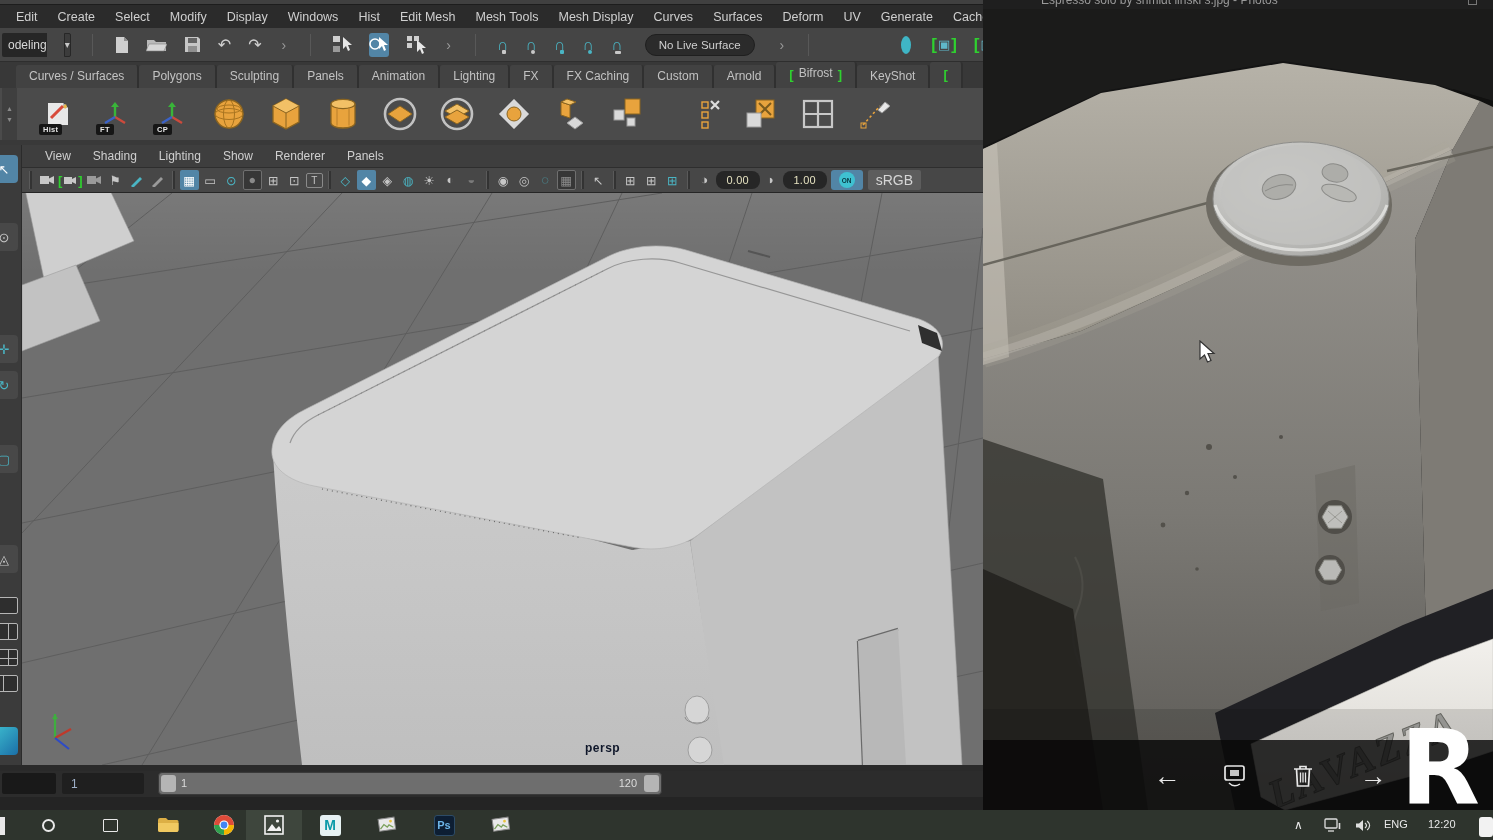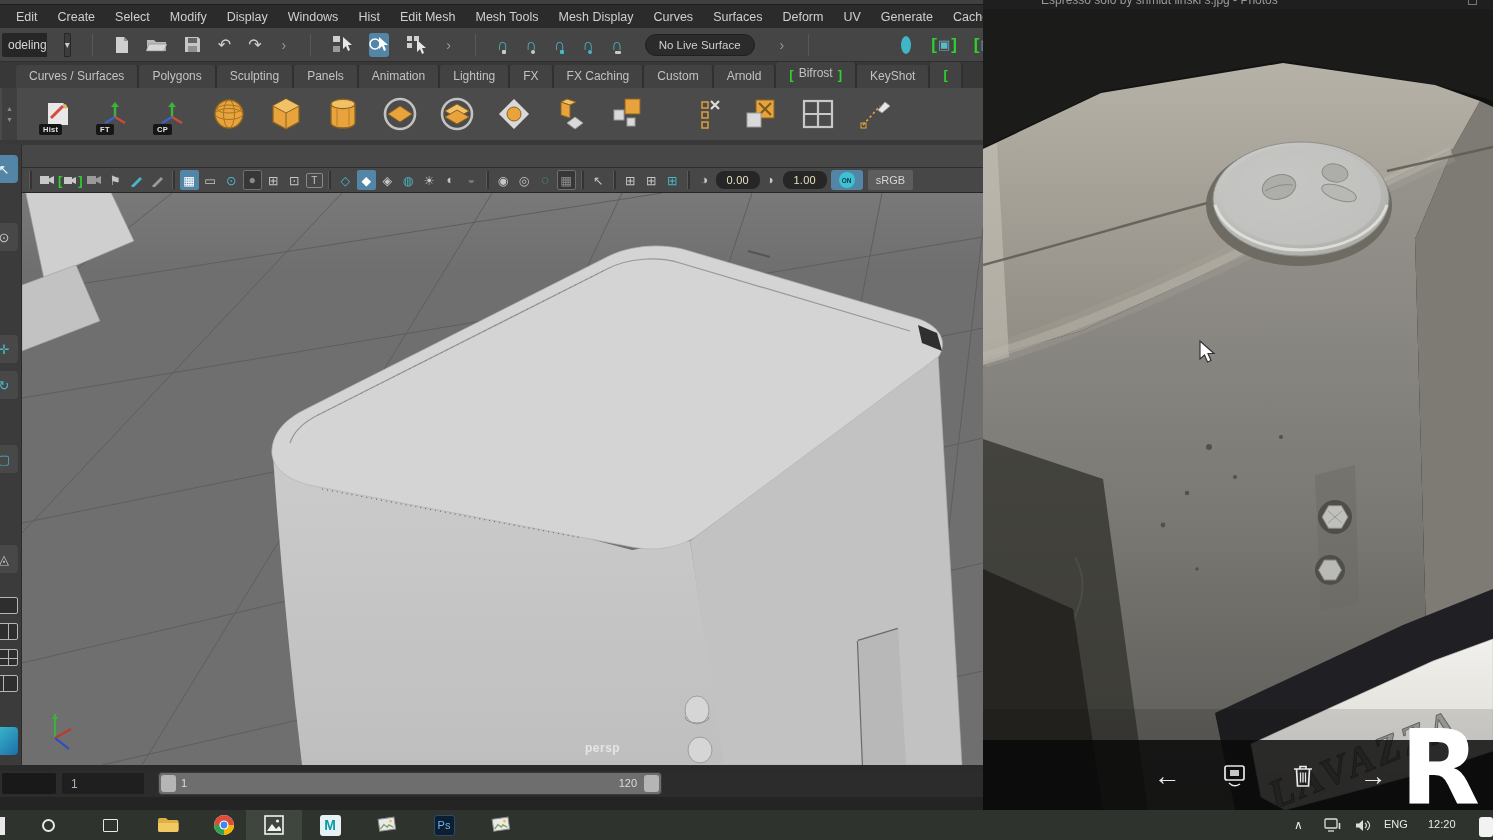--- a/index.html
+++ b/index.html
@@ -51,23 +51,23 @@
   .ptool{left:0;top:22px;width:961px;height:26px;background:#474747;display:flex;align-items:center;gap:2px;padding-left:4px;border-top:1px solid #2e2e2e;border-bottom:1px solid #262626;overflow:hidden}
   .vt{min-width:19px;height:20px;display:flex;align-items:center;justify-content:center;color:#c6c6c6;font-size:12.5px;border-radius:2px}
   .vt.teal{color:#4ab5c4}
   .vt.hl{background:#5285a6;color:#fff}
   .vt.dark{background:#373737;border:1px solid #6f6f6f;color:#8a8a8a}
   .vt.gbrk{gap:1px}
   .psep{width:3px;height:18px;background:#333;border-left:1px solid #5a5a5a;margin:0 3px}
   .vfield{width:44px;height:18px;background:#262626;border-radius:8px;color:#e6e2c0;font-size:11px;display:flex;align-items:center;justify-content:center;letter-spacing:.3px}
   .onbox{width:32px;height:20px;background:#5285a6;border-radius:3px;display:flex;align-items:center;justify-content:center;margin-left:2px}
   .oncirc{width:16px;height:16px;border-radius:50%;background:#3fc1d1;color:#073740;font-size:6.5px;font-weight:bold;display:flex;align-items:center;justify-content:center}
-  .srgb{height:20px;background:#5d5d5d;color:#d6d6d6;font-size:11px;display:flex;align-items:center;padding:0 8px;border-radius:2px;margin-left:3px}
+  .srgb{height:20px;background:#5d5d5d;color:#d6d6d6;font-size:14px;display:flex;align-items:center;padding:0 8px;border-radius:2px;margin-left:3px}
   .viewport{left:0;top:48px;width:961px;height:572px;overflow:hidden;background:#6f6f6f}
-  .persp{left:563px;top:548px;color:#e5e5e5;font-size:12px;font-weight:bold;letter-spacing:.5px}
+  .persp{left:563px;top:548px;color:#0f172a;font-size:12px;font-weight:bold;letter-spacing:.5px}
   
   .mstrip1{left:0;top:765px;width:983px;height:6px;background:#2a2a2a}
   .timerow{left:0;top:771px;width:983px;height:26px;background:#2c2c2c}
   .blackfield{left:2px;top:2px;width:54px;height:21px;background:#191919;border-radius:2px}
   .framefield{left:62px;top:2px;width:82px;height:21px;background:#1f1f1f;border-radius:2px;color:#9fb1c9;font-size:12px;display:flex;align-items:center;padding-left:9px}
   .range{left:158px;top:1px;width:504px;height:23px;background:#6e6e6e;border:1px solid #3a3a3a;border-radius:4px}
   .rhandle{top:2px;width:15px;height:17px;background:#b5b5b5;border-radius:3px}
   .rlabel{color:#dcdcdc;font-size:11px;top:4px}
   .mstrip2{left:0;top:797px;width:983px;height:13px;background:#242424}
   
@@ -79,21 +79,21 @@
   .pbico{position:absolute;top:18px;width:36px;height:36px;display:flex;align-items:center;justify-content:center;color:#e8e8e8;font-size:27px}
   .watermark{left:1400px;top:726px;width:92px;color:#fff;font-size:104px;font-weight:bold;line-height:.82;font-family:"DejaVu Sans",sans-serif;z-index:50;letter-spacing:-4px}
   .wfrag{left:1479px;top:817px;width:14px;height:20px;background:#f2f2f2;border-radius:3px;z-index:51}
   
   #taskbar{left:0;top:810px;width:1493px;height:30px;background:#2e342d;z-index:40}
   .tkico{position:absolute;top:4px;width:24px;height:22px;display:flex;align-items:center;justify-content:center}
   .tkactive{left:246px;top:0;width:56px;height:30px;background:#3e463d;display:flex;align-items:center;justify-content:center}
   .searchring{width:13px;height:13px;border:2px solid #e8e8e8;border-radius:50%}
   .tview{position:relative;width:15px;height:13px;border:1.6px solid #e8e8e8;border-radius:1px}
   .mayabadge{width:21px;height:21px;background:#e6f2f3;border-radius:3px;color:#0a9aa8;font-weight:bold;font-size:14px;display:flex;align-items:center;justify-content:center}
-  .psbadge{width:21px;height:21px;background:#0d1e33;border:1px solid #2d4b66;border-radius:3px;color:#6cb5e8;font-weight:normal;font-size:11px;display:flex;align-items:center;justify-content:center}
+  .psbadge{width:21px;height:21px;background:#0d1e33;border:1px solid #2d4b66;border-radius:3px;color:#6cb5e8;font-weight:bold;font-size:11px;display:flex;align-items:center;justify-content:center}
   .traytext{position:absolute;top:8px;color:#e8e8e8;font-size:11px}
   .startsliver{left:0;top:817px;width:5px;height:18px;background:#e8e8e8;z-index:41}
   .cursor{left:1198px;top:340px;z-index:60}
 </style>
 </head>
 <body>
 
 <div id="maya" class="abs">
   <div class="mtitle abs"></div>
 
@@ -373,20 +373,28 @@
         <i></i>
         <i style="left:0;top:50%;width:100%;height:1px"></i>
       </div>
     <div class="lay" style="top:530px">
         <i style="left:35%"></i>
       </div>
     <div class="tbx" style="top:582px;background:linear-gradient(135deg,#3fc1d1,#1b6fa8);color:#fff"></div>
   </div>
 
   <div class="panel abs">
+    <div class="pmenu abs">
+      <span>View</span>
+      <span>Shading</span>
+      <span>Lighting</span>
+      <span>Show</span>
+      <span>Renderer</span>
+      <span>Panels</span>
+    </div>
     <div class="ptool abs">
       <div class="psep"></div>
       <div class="vt">
           <svg width="16" height="12">
             <path d="M1,2 h9 v8 h-9 z M10,4.5 l5,-2.5 v8 l-5,-2.5" fill="#c8c8c8"></path>
           </svg>
         </div>
       <div class="vt gbrk">
           <span class="gbr" style="font-size:13px">[</span>
           <svg width="14" height="11">

